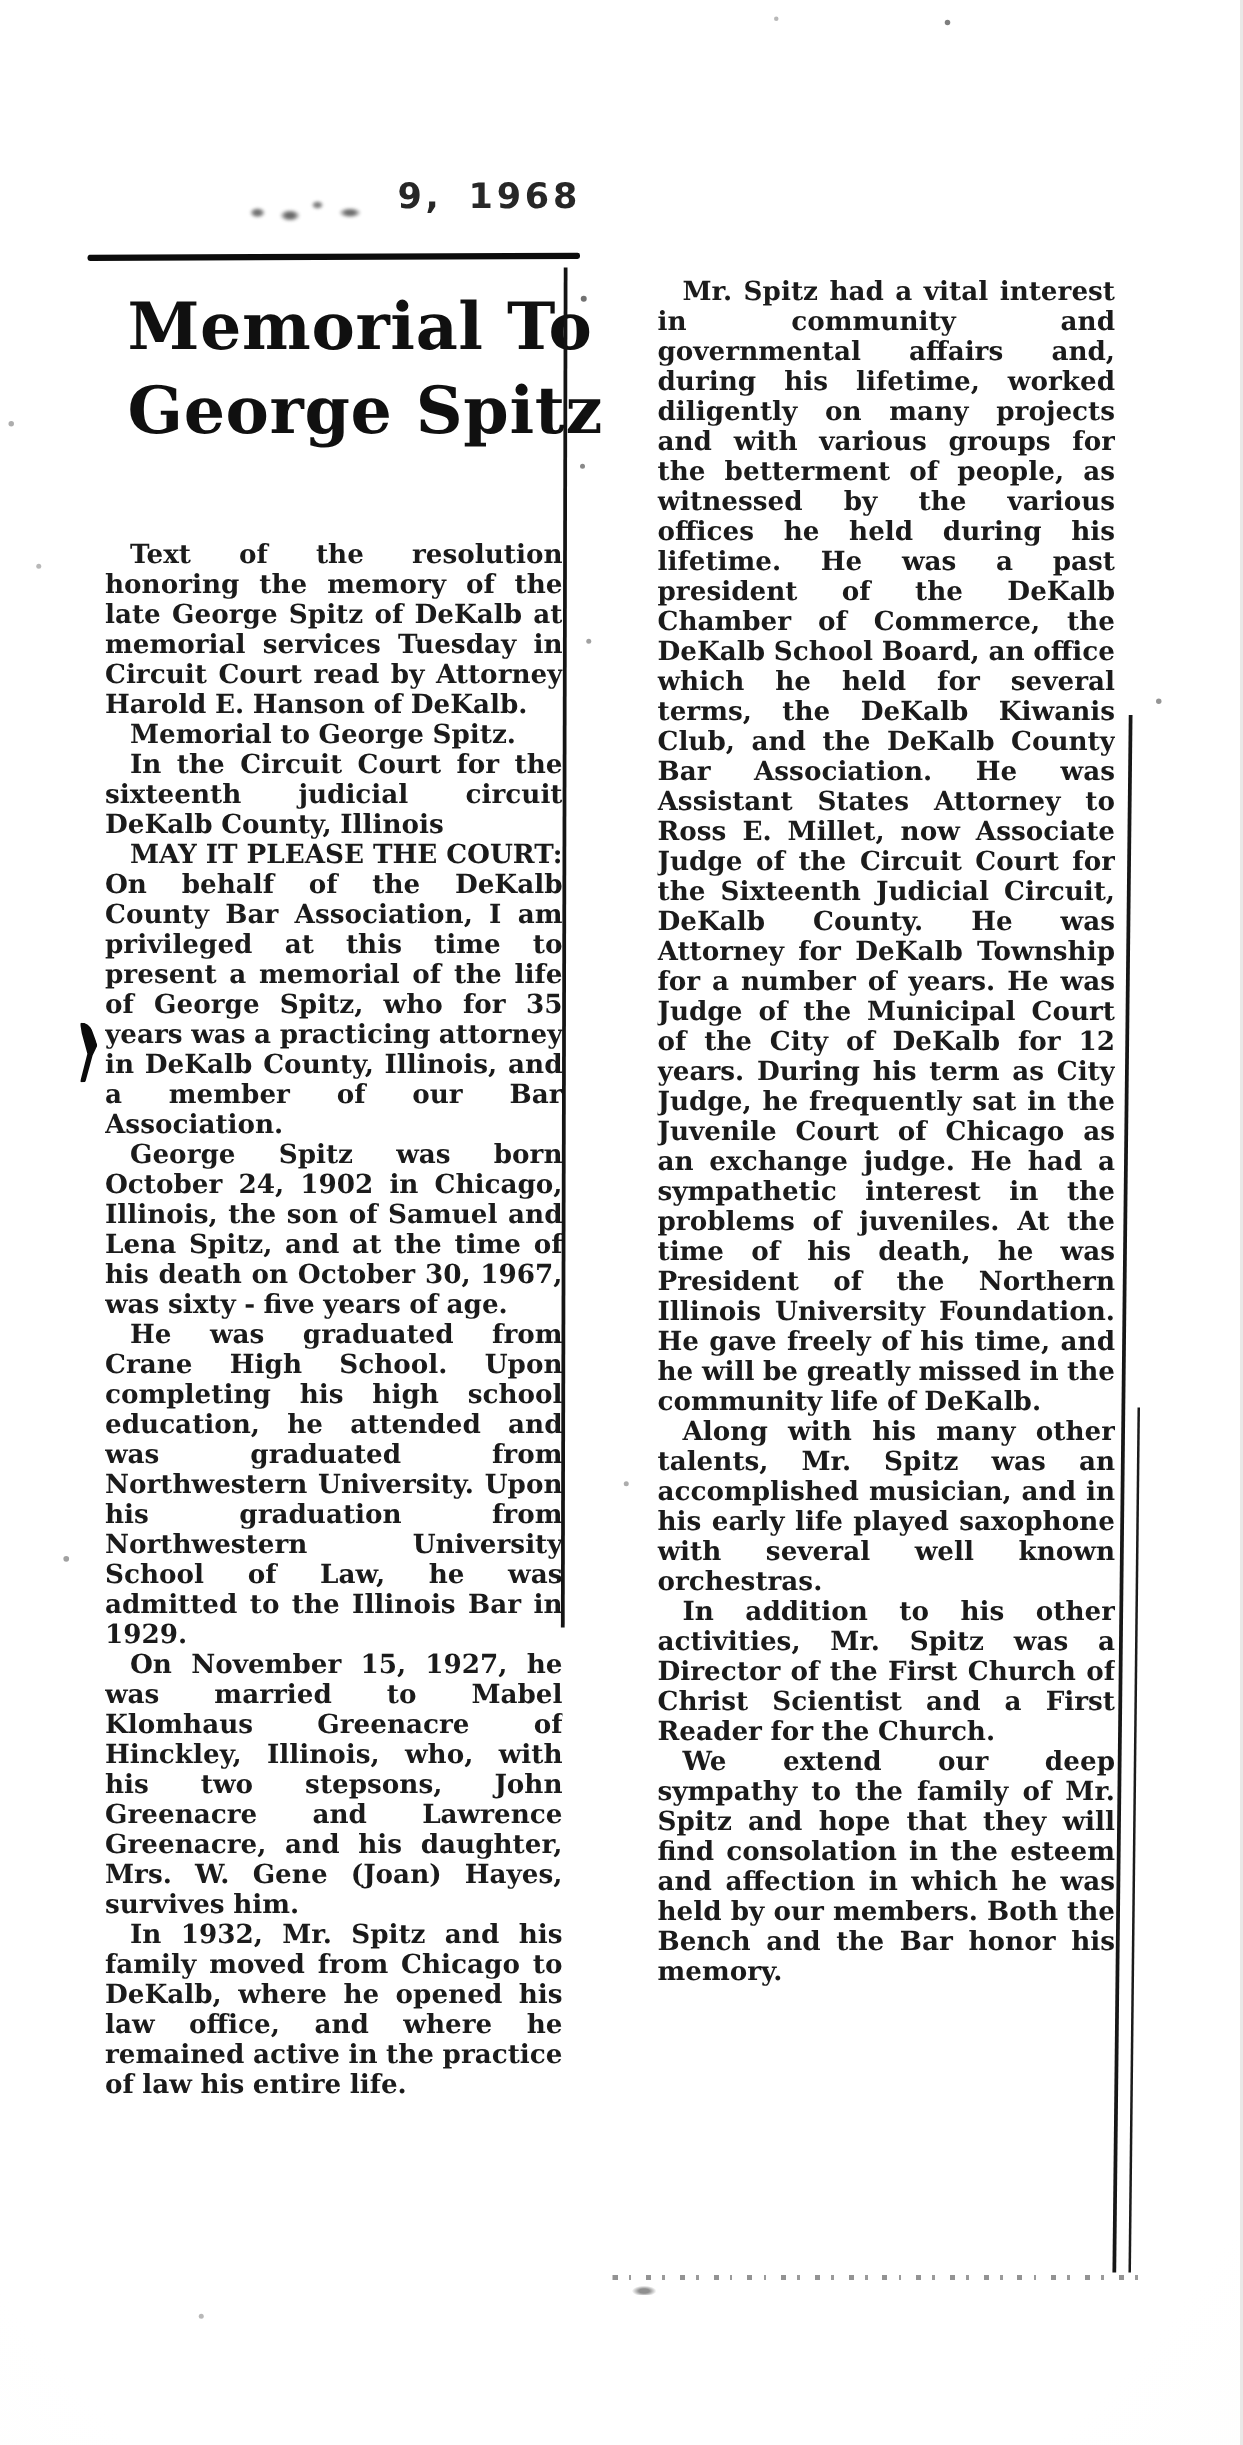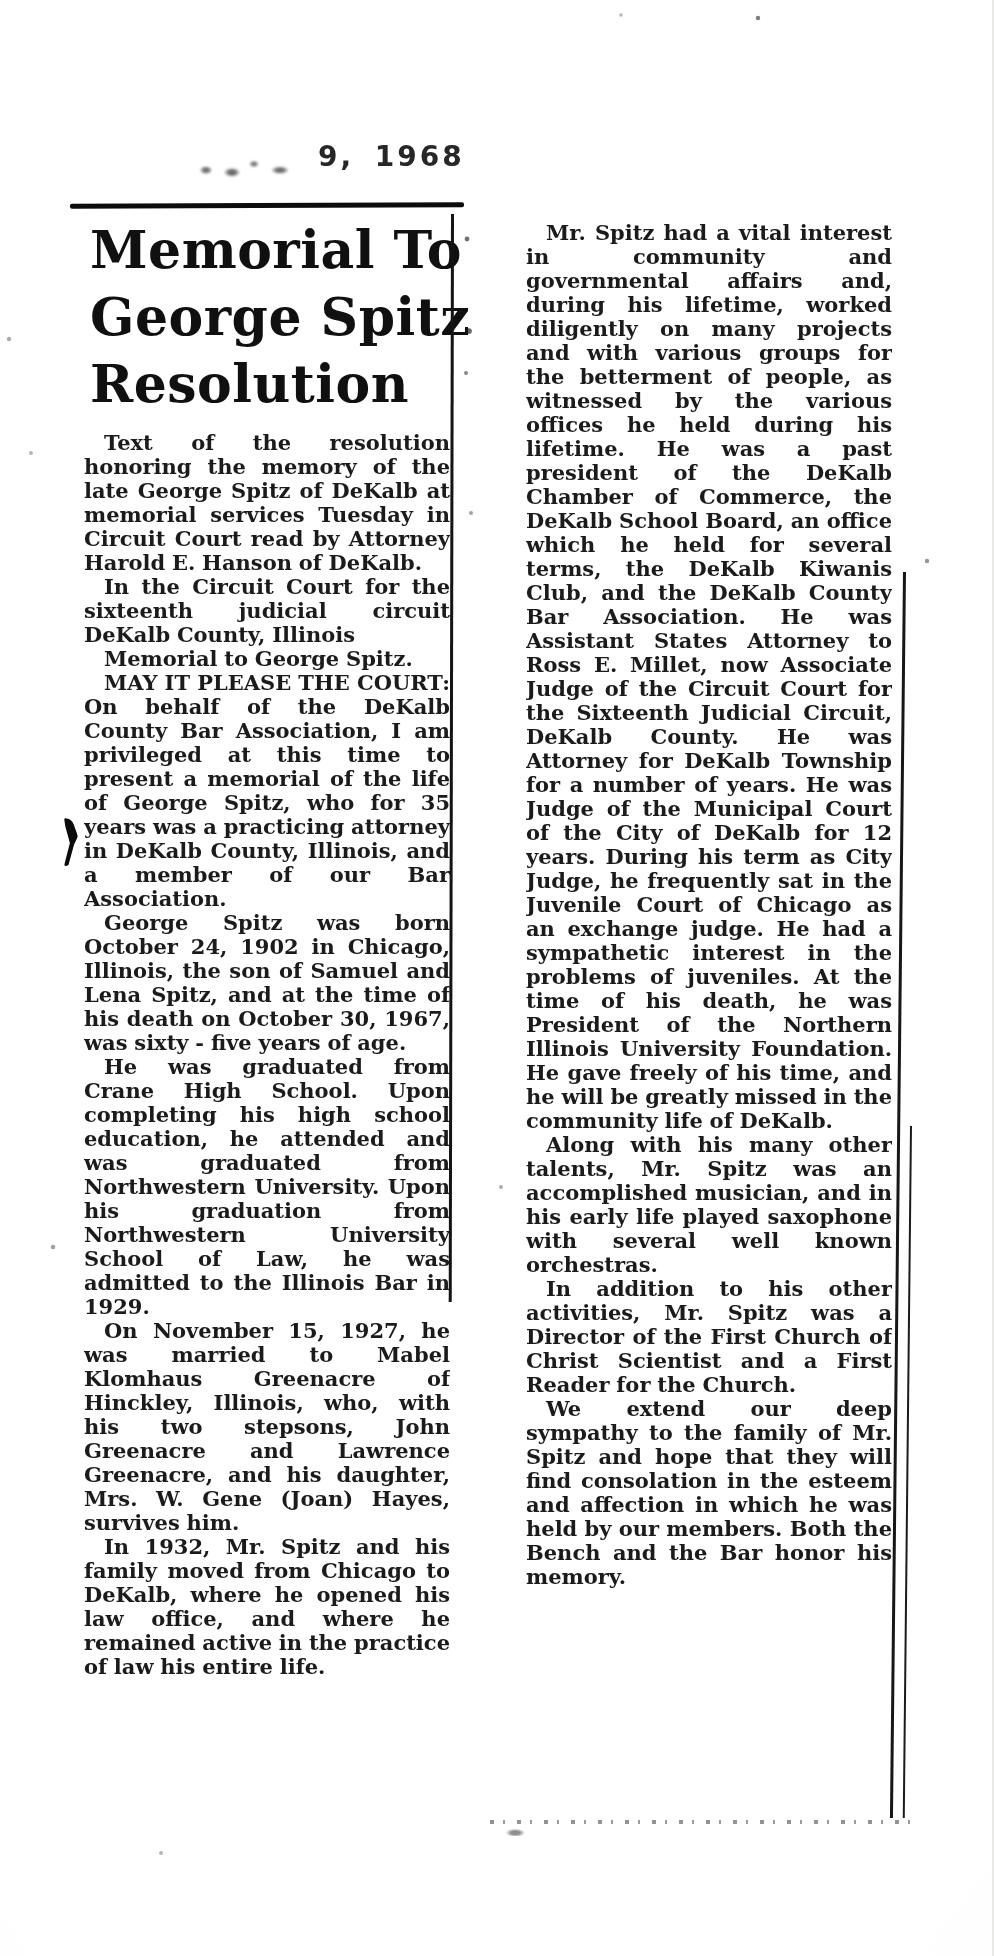--- a/index.html
+++ b/index.html
@@ -30,21 +30,21 @@
     font-size:28px;font-weight:bold;color:#272727;
     letter-spacing:3px;word-spacing:8px;white-space:nowrap;
   }
   
   .top-rule{position:absolute;left:70px;top:203px;width:394px;height:5px;background:#0c0c0c;transform:rotate(-0.25deg);border-radius:2px;}
   .rule-mid{position:absolute;left:451px;top:214px;width:3px;height:1088px;background:#141414;transform:rotate(0.12deg);transform-origin:top center;}
   .rule-right{position:absolute;left:903px;top:572px;width:3px;height:1246px;background:#171717;transform:rotate(0.6deg);transform-origin:top center;}
   .rule-right-2{position:absolute;left:910px;top:1126px;width:2px;height:692px;background:#1b1b1b;transform:rotate(0.6deg);transform-origin:top center;}
   
   .headline{
-    position:absolute;left:90px;top:216px;width:372px;margin:0;
+    position:absolute;left:90px;top:216px;width:372px;margin:12px;
     font-size:52px;line-height:67px;font-weight:bold;
     letter-spacing:0.5px;color:#101010;
   }
   .headline span{display:block;white-space:nowrap;}
   
   .col{
     position:absolute;
     font-size:21px;line-height:24px;font-weight:bold;
     text-align:justify;color:#1b1b1b;
     word-spacing:-0.5px;overflow:hidden;
@@ -94,27 +94,26 @@
   <div class="dateline">
     <span class="date-smudge"></span>
     <span class="date-text">9, 1968</span>
   </div>
 
   <div class="top-rule"></div>
 
   <h1 class="headline">
     <span>Memorial To</span>
     <span>George Spitz</span>
-    <span>Resolution</span>
   </h1>
 
   <div class="col col-left">
       <p>Text of the resolution honoring the memory of the late George Spitz of DeKalb at memorial services Tuesday in Circuit Court read by Attorney Harold E. Hanson of DeKalb.</p>
+      <p>Memorial to George Spitz.</p>
       <p>In the Circuit Court for the sixteenth judicial circuit DeKalb County, Illinois</p>
-      <p>Memorial to George Spitz.</p>
       <p>MAY IT PLEASE THE COURT: On behalf of the DeKalb County Bar Association, I am privileged at this time to present a memorial of the life of George Spitz, who for 35 years was a practicing attorney in DeKalb County, Illinois, and a member of our Bar Association.</p>
       <p>George Spitz was born October 24, 1902 in Chicago, Illinois, the son of Samuel and Lena Spitz, and at the time of his death on October 30, 1967, was sixty - five years of age.</p>
       <p>He was graduated from Crane High School. Upon completing his high school education, he attended and was graduated from Northwestern University. Upon his graduation from Northwestern University School of Law, he was admitted to the Illinois Bar in 1929.</p>
       <p>On November 15, 1927, he was married to Mabel Klomhaus Greenacre of Hinckley, Illinois, who, with his two stepsons, John Greenacre and Lawrence Greenacre, and his daughter, Mrs. W. Gene (Joan) Hayes, survives him.</p>
       <p>In 1932, Mr. Spitz and his family moved from Chicago to DeKalb, where he opened his law office, and where he remained active in the practice of law his entire life.</p>
     </div>
 
   <div class="col col-right">
       <p>Mr. Spitz had a vital interest in community and governmental affairs and, during his lifetime, worked diligently on many projects and with various groups for the betterment of people, as witnessed by the various offices he held during his lifetime. He was a past president of the DeKalb Chamber of Commerce, the DeKalb School Board, an office which he held for several terms, the DeKalb Kiwanis Club, and the DeKalb County Bar Association. He was Assistant States Attorney to Ross E. Millet, now Associate Judge of the Circuit Court for the Sixteenth Judicial Circuit, DeKalb County. He was Attorney for DeKalb Township for a number of years. He was Judge of the Municipal Court of the City of DeKalb for 12 years. During his term as City Judge, he frequently sat in the Juvenile Court of Chicago as an exchange judge. He had a sympathetic interest in the problems of juveniles. At the time of his death, he was President of the Northern Illinois University Foundation. He gave freely of his time, and he will be greatly missed in the community life of DeKalb.</p>
       <p>Along with his many other talents, Mr. Spitz was an accomplished musician, and in his early life played saxophone with several well known orchestras.</p>

